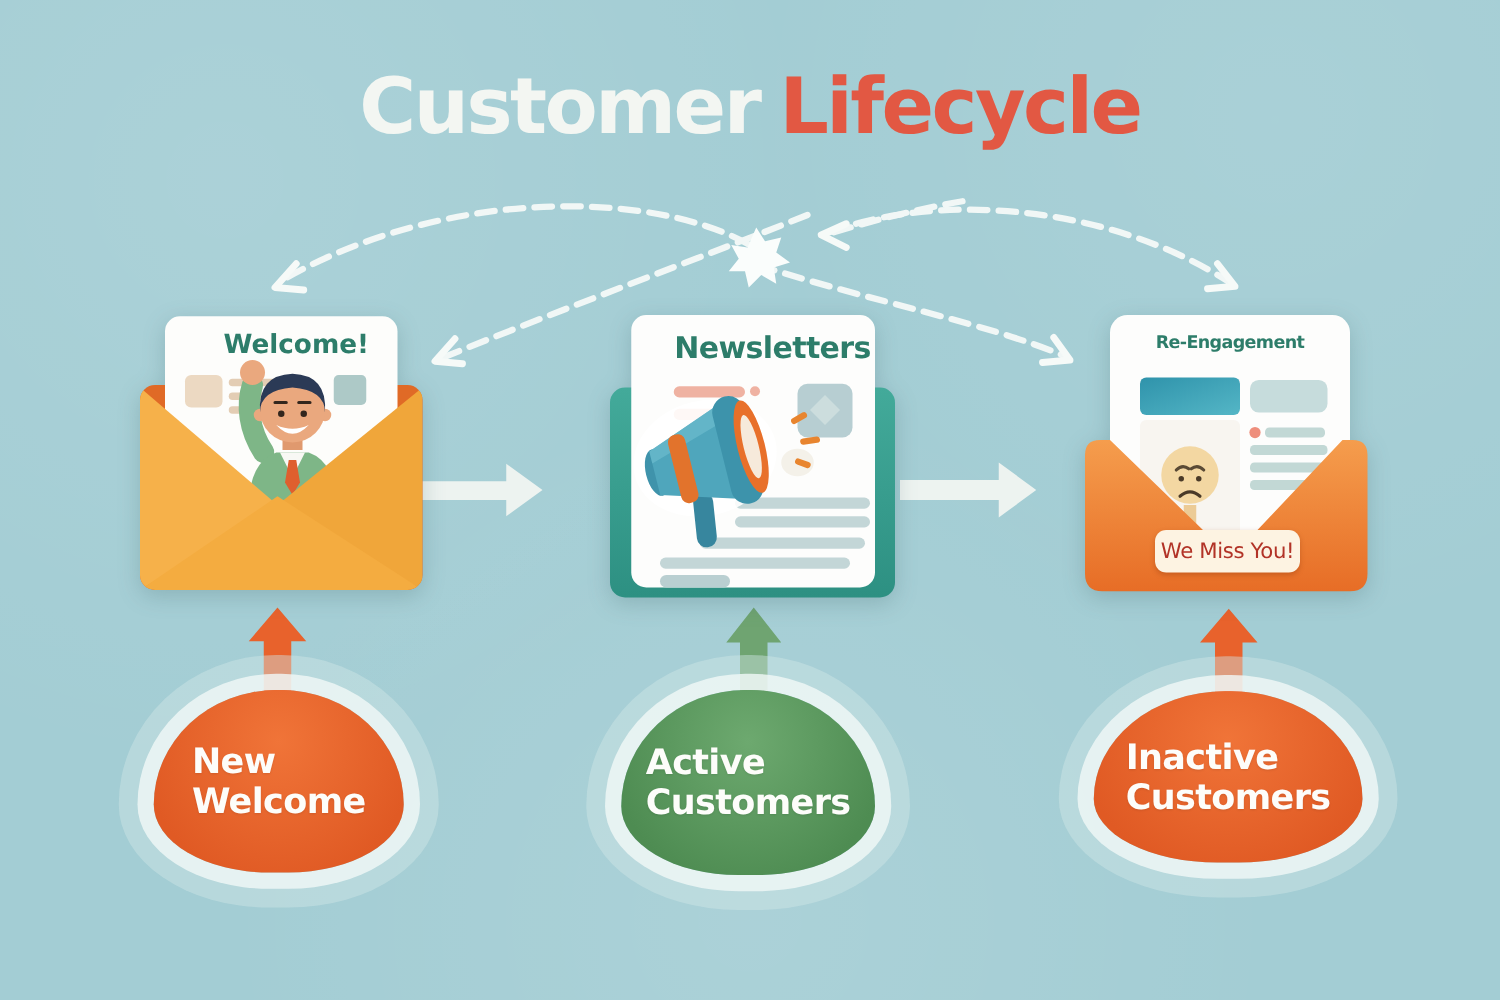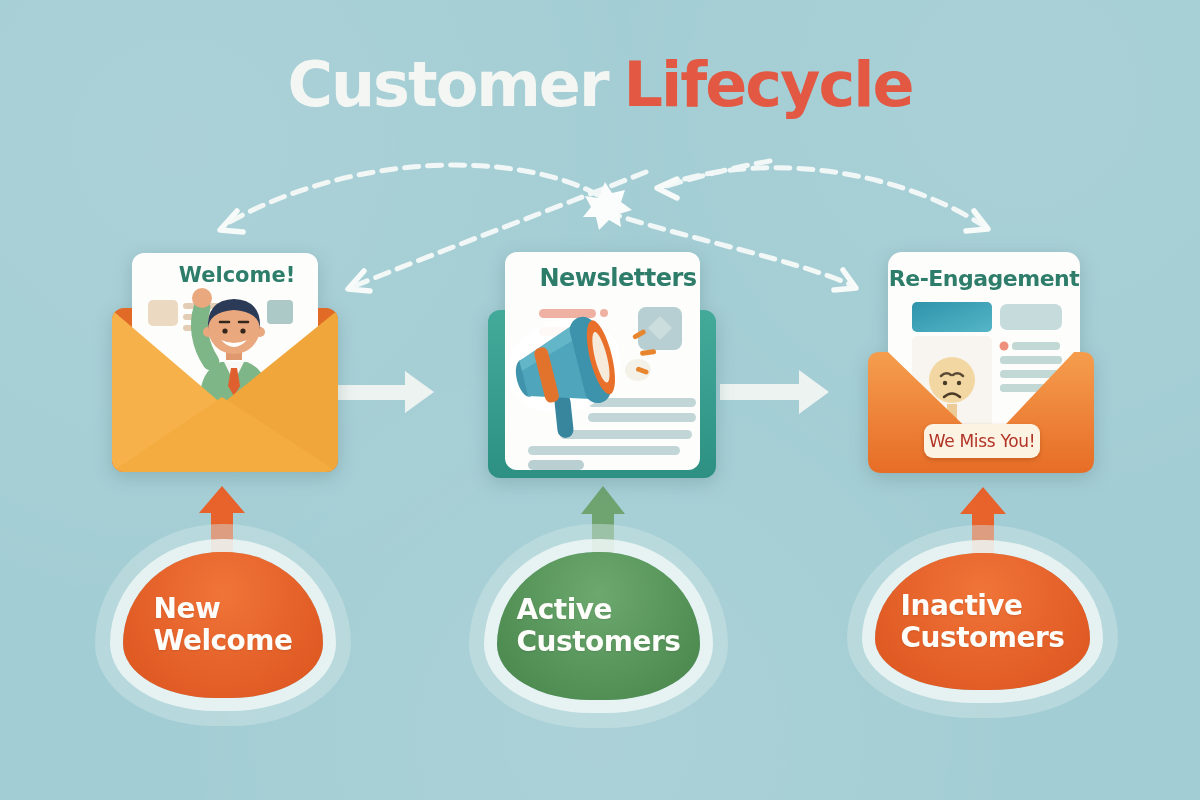--- a/index.html
+++ b/index.html
@@ -24,21 +24,21 @@
   .card-svg{filter:drop-shadow(0 5px 9px rgba(45,80,85,.22));}
   #card1{left:107px; top:246px;}
   #card2{left:486px; top:246px;}
   #card3{left:864px; top:246px;}
   .card-title{
     position:absolute; text-align:center; font-weight:bold; color:#2d7d6a;
     white-space:nowrap;
   }
   #t1{left:132px; top:263px; width:186px; font-size:21px;margin-left:12px;}
   #t2{left:505px; top:264px; width:226px; font-size:24px; letter-spacing:-.5px;}
-  #t3{left:888px; top:266px; width:192px; font-size:22px; letter-spacing:-.5px;}
+  #t3{left:888px; top:266px; width:192px; font-size:14px; letter-spacing:-.5px;}
   .badge{
     position:absolute; left:924px; top:424px; width:116px; height:34px;
     background:#fdf3e2; border-radius:9px; text-align:center; line-height:34px;
     font-size:17px; font-weight:normal; color:#b23327; letter-spacing:-.3px;
     box-shadow:0 2px 4px rgba(140,55,15,.35);
   }
   .blob{
     position:absolute; display:flex; align-items:center; justify-content:center;
     border-radius:50% 50% 47% 47% / 64% 64% 38% 38%;
     box-shadow:0 0 0 13px rgba(240,248,246,.82), 0 0 0 28px rgba(208,230,230,.45);

